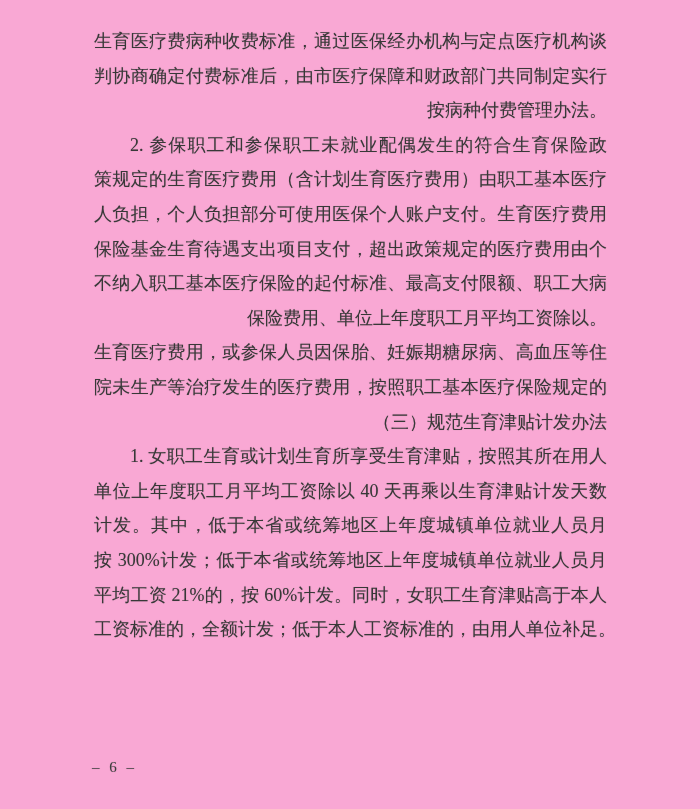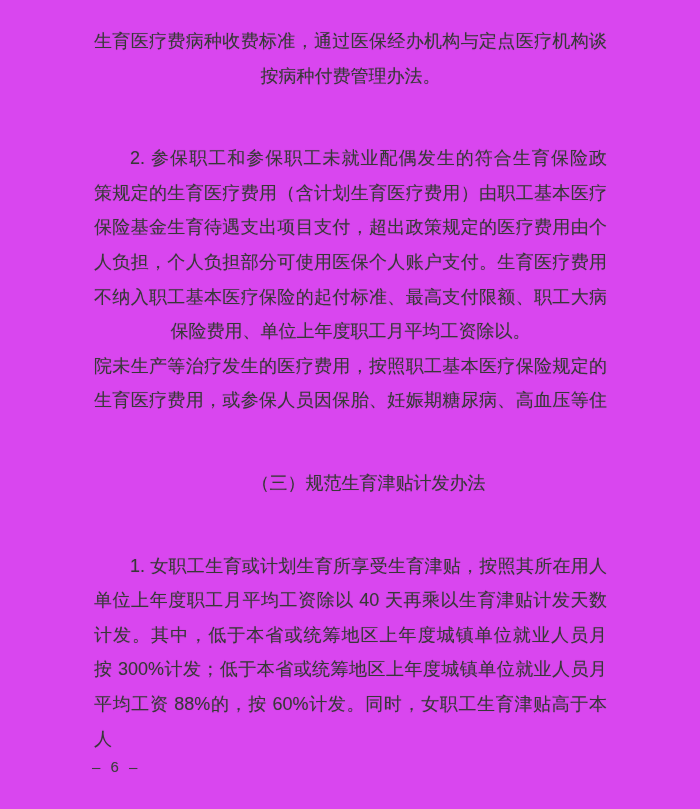--- a/index.html
+++ b/index.html
@@ -4,75 +4,76 @@
 <style>
   html, body {
     margin: 0;
     padding: 0;
     background: #ffffff;
   }
   .page {
     position: relative;
     width: 700px;
     height: 809px;
-    background: #d946ef;
+    background: #f9a8d4;
     overflow: hidden;
-    font-family: Liberation Sans, sans-serif;
+    font-family: Liberation Serif, serif;
     color: #383838;
   }
   .text-block {
     position: absolute;
     left: 94px;
     top: 24px;
     width: 513px;
   }
   .line {
     font-size: 18px;
     height: 34.6px;
     line-height: 34.6px;
-    text-align: center;
+    text-align: right;
     white-space: nowrap;
     text-shadow: 0 0 1px rgba(70, 70, 70, 0.35);
   }
   .line.just {
     white-space: normal;
     text-align: justify;
     text-align-last: justify;
   }
   .line.indent {
     text-indent: 36px;
-    margin-top: 48px;
   }
   .page-number {
     position: absolute;
     left: 92px;
     top: 756px;
     font-size: 15px;
     line-height: 22px;
     letter-spacing: 3px;
     color: #3e3e3e;
     text-shadow: 0 0 1px rgba(70, 70, 70, 0.35);
   }
 </style>
 </head>
 <body>
 
 <div class="page">
   <div class="text-block">
       <div class="line just">生育医疗费病种收费标准，通过医保经办机构与定点医疗机构谈</div>
+      <div class="line just">判协商确定付费标准后，由市医疗保障和财政部门共同制定实行</div>
       <div class="line">按病种付费管理办法。</div>
       <div class="line indent just">2. 参保职工和参保职工未就业配偶发生的符合生育保险政</div>
       <div class="line just">策规定的生育医疗费用（含计划生育医疗费用）由职工基本医疗</div>
+      <div class="line just">人负担，个人负担部分可使用医保个人账户支付。生育医疗费用</div>
       <div class="line just">保险基金生育待遇支出项目支付，超出政策规定的医疗费用由个</div>
-      <div class="line just">人负担，个人负担部分可使用医保个人账户支付。生育医疗费用</div>
       <div class="line just">不纳入职工基本医疗保险的起付标准、最高支付限额、职工大病</div>
       <div class="line">保险费用、单位上年度职工月平均工资除以。</div>
+      <div class="line just">生育医疗费用，或参保人员因保胎、妊娠期糖尿病、高血压等住</div>
       <div class="line just">院未生产等治疗发生的医疗费用，按照职工基本医疗保险规定的</div>
-      <div class="line just">生育医疗费用，或参保人员因保胎、妊娠期糖尿病、高血压等住</div>
       <div class="line indent">（三）规范生育津贴计发办法</div>
       <div class="line indent just">1. 女职工生育或计划生育所享受生育津贴，按照其所在用人</div>
       <div class="line just">单位上年度职工月平均工资除以 40 天再乘以生育津贴计发天数</div>
       <div class="line just">计发。其中，低于本省或统筹地区上年度城镇单位就业人员月</div>
       <div class="line just">按 300%计发；低于本省或统筹地区上年度城镇单位就业人员月</div>
-      <div class="line just">平均工资 88%的，按 60%计发。同时，女职工生育津贴高于本人</div>
+      <div class="line just">平均工资 21%的，按 60%计发。同时，女职工生育津贴高于本人</div>
+      <div class="line">工资标准的，全额计发；低于本人工资标准的，由用人单位补足。</div>
     </div>
   <div class="page-number">– 6 –</div>
 </div>
 
 </body></html>

